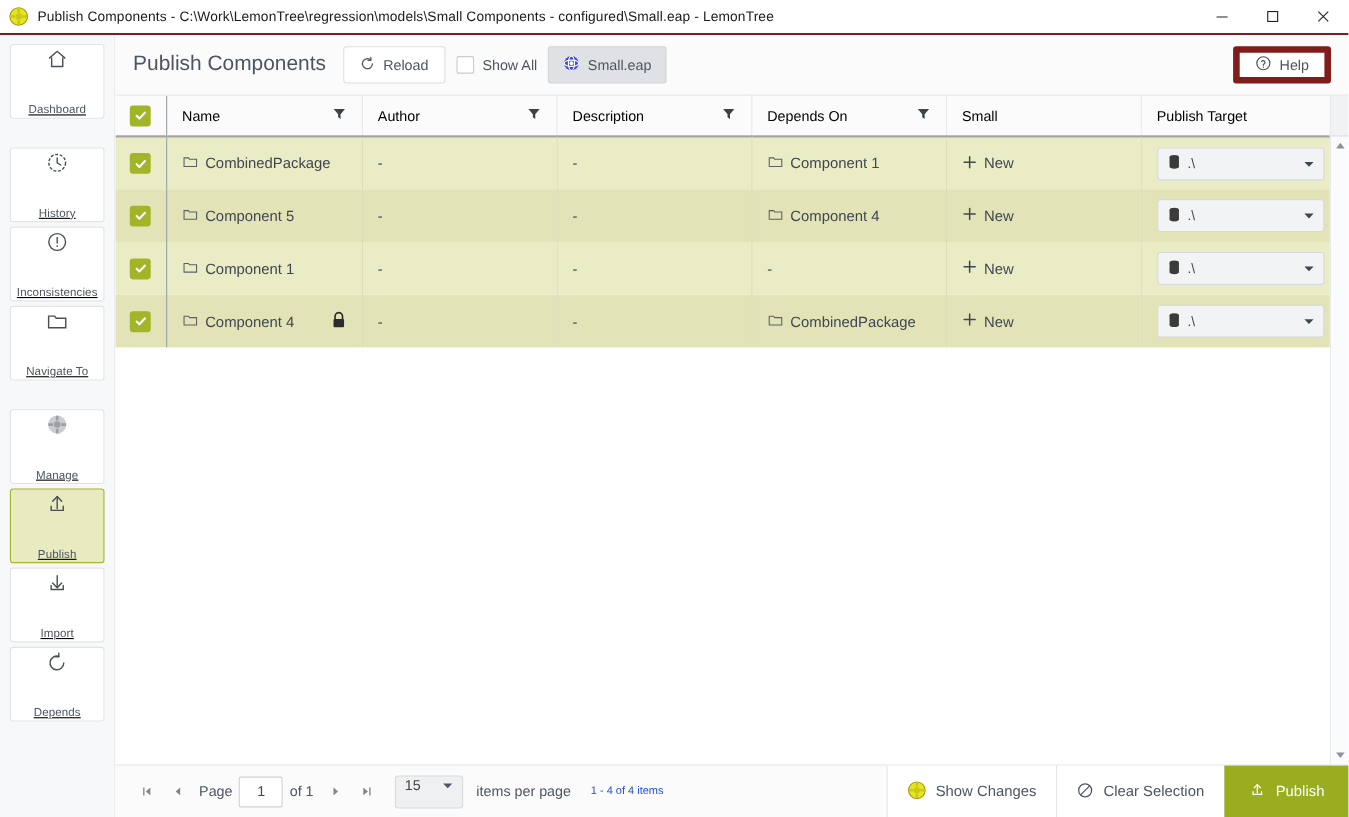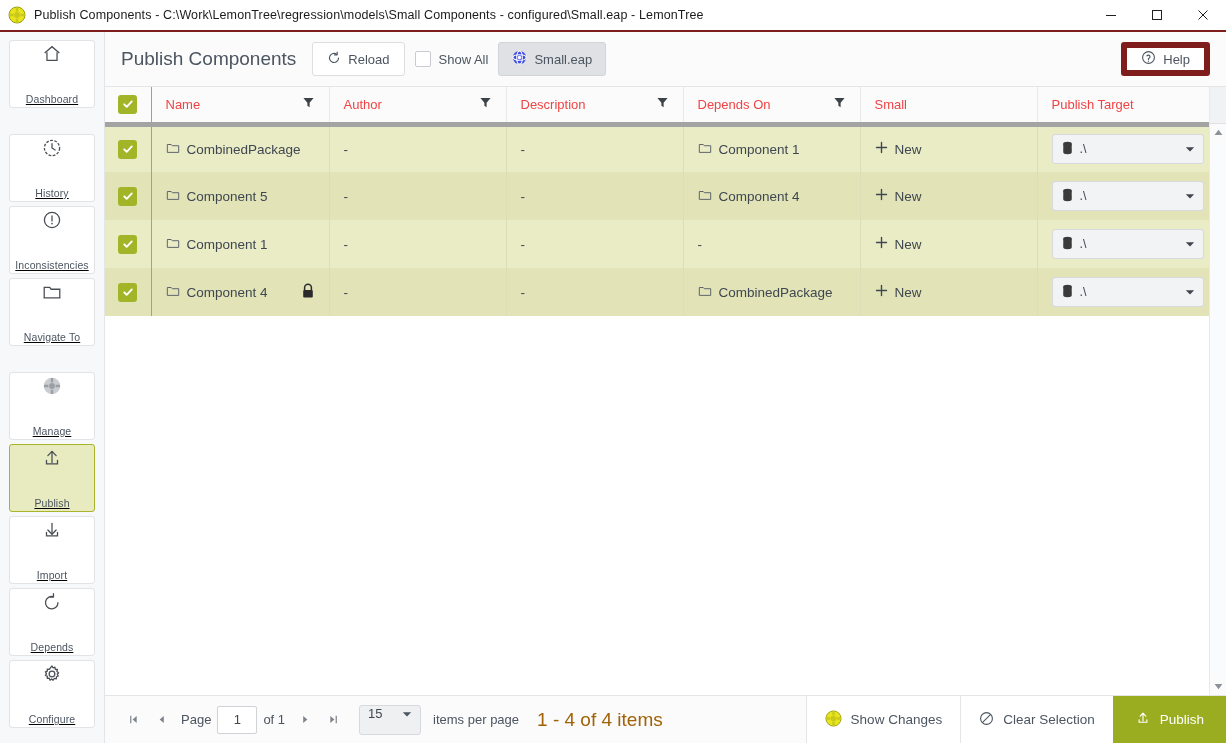--- a/index.html
+++ b/index.html
@@ -83,23 +83,23 @@
     font-size: 13px; color: #4c5560; cursor: default;
   }
 
   
   .grid-wrap { flex: 1; display: flex; flex-direction: column; overflow: hidden; border-top: 1px solid #e3e5e8; }
   .grid-main { flex: 1; display: flex; overflow: hidden; }
   .grid-cols { flex: 1; display: flex; flex-direction: column; overflow: hidden; }
 
   table.grid { width: 100%; border-collapse: collapse; table-layout: fixed; }
   table.grid th {
-    height: 37px; background: #fbfbfc; border-bottom: 5px solid #a3a3a3;
+    height: 37px; background: #fbfbfc; border-bottom: 2px solid #a3a3a3;
     border-right: 1px solid #e7e9eb;
-    font-size: 13px; font-weight: 400; color: #ef4444;
+    font-size: 13px; font-weight: 400; color: #000000;
     text-align: left; padding: 0 14px; vertical-align: middle;
   }
   table.grid th.cb-col { padding: 0; text-align: center; width: 46px; border-right: 1px solid #9aa0a6; }
   table.grid th .thin { display: flex; align-items: center; }
   table.grid th .filt { margin-left: auto; }
 
   table.grid td {
     height: 48px; border-right: 1px solid #dcdeb8;
     font-size: 13.5px; color: #3f4750; padding: 0 14px; vertical-align: middle;
   }
@@ -149,21 +149,21 @@
     font-family: "Liberation Sans", sans-serif;
   }
   .pp-select {
     margin-left: 12px; width: 62px; height: 30px; background: #eef0f2;
     border: 1px solid #d7d9dc; border-radius: 3px;
     display: flex; padding: 0 8px;
     font-size: 13px; color: #3f4750; cursor: default;
   }
   .pp-select .caret { margin-left: auto; }
   .ipp-label { font-size: 13px; color: #4c5560; margin-left: 12px; }
-  .range-label { font-size: 19px; color: #a16207; margin-left: 18px; }
+  .range-label { font-size: 10px; color: #1d4ed8; margin-left: 18px; }
 
   .foot-right { margin-left: auto; display: flex; height: 48px; align-items: stretch; }
   .foot-btn {
     padding: 0 18px; background: #fff; border-left: 1px solid #e3e5e8;
     display: inline-flex; align-items: center; gap: 9px;
     font-size: 13.5px; color: #4c5560; cursor: default;
   }
   .foot-btn.primary { background: #9aad21; color: #fff; border-left: none; padding: 0 22px; }
 </style>
 </head>
@@ -281,29 +281,20 @@
     <div class="side-item">
       <span class="ic">
         <svg width="22" height="22" viewBox="0 0 24 24" fill="none" stroke="currentColor" stroke-width="1.4">
           <path d="M18.5 12.8 A6.8 6.8 0 1 1 13.6 6.2" stroke-linecap="round"></path>
           <path d="M13.6 3 V6.6 H10" stroke-linecap="round" stroke-linejoin="round"></path>
         </svg>
       </span>
       <span class="side-label">Depends</span>
     </div>
 
-    <div class="side-item">
-      <span class="ic">
-        <svg width="22" height="22" viewBox="0 0 24 24" fill="none" stroke="currentColor" stroke-width="1.4">
-          <circle cx="12" cy="12" r="3.1"></circle>
-          <path d="M12 3.2 L13 5.2 L15.2 4.6 L15.6 6.9 L17.9 7.1 L17.3 9.3 L19.2 10.6 L17.7 12.3 L18.9 14.2 L16.8 15 L16.8 17.3 L14.5 16.9 L13.2 18.8 L11.6 17.4 L9.9 18.7 L9 16.6 L6.8 16.7 L6.9 14.4 L4.9 13.5 L6 11.6 L4.8 9.7 L6.9 8.9 L6.9 6.6 L9.2 7 L10.4 5.1 Z" stroke-linejoin="round"></path>
-        </svg>
-      </span>
-      <span class="side-label">Configure</span>
-    </div>
   </div>
 
   <div class="content">
 
     <div class="toolbar">
       <div class="page-title">Publish Components</div>
 
       <div class="tb-btn">
         <span>
           <svg width="14" height="14" viewBox="0 0 16 16" fill="none" stroke="#4c5560" stroke-width="1.3">

